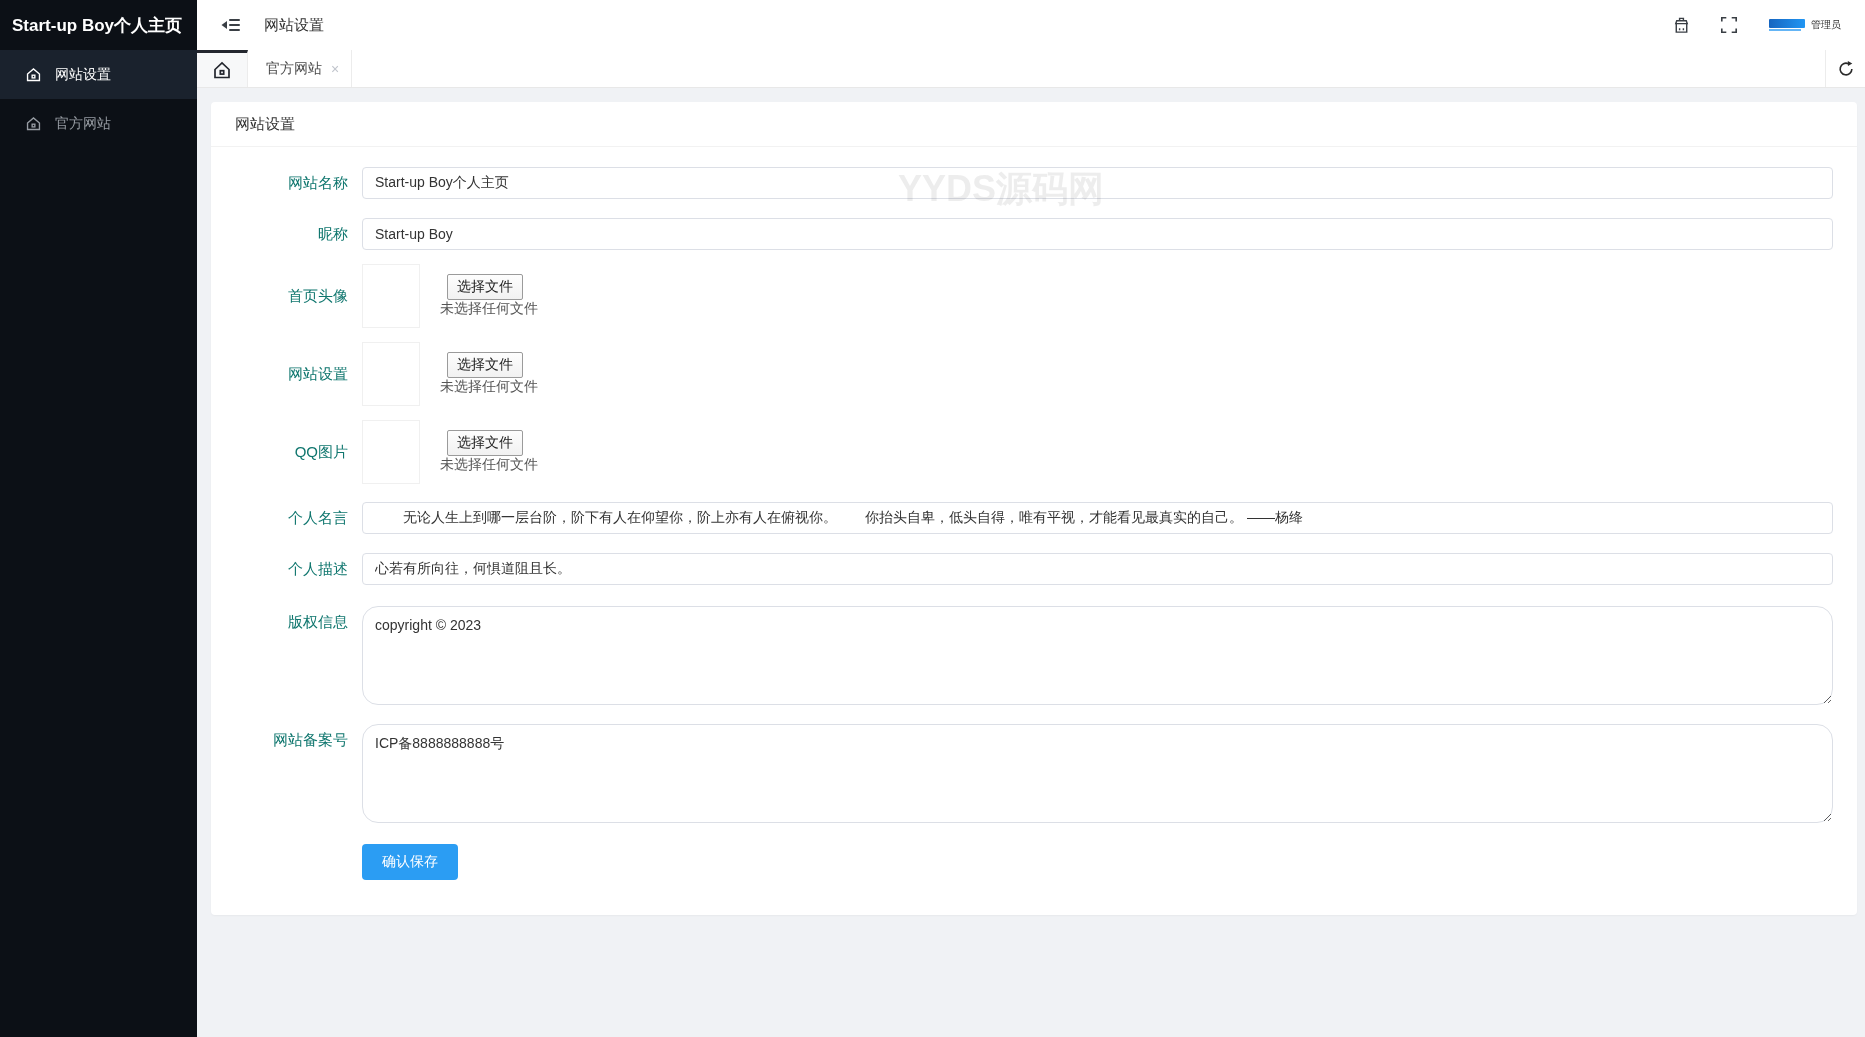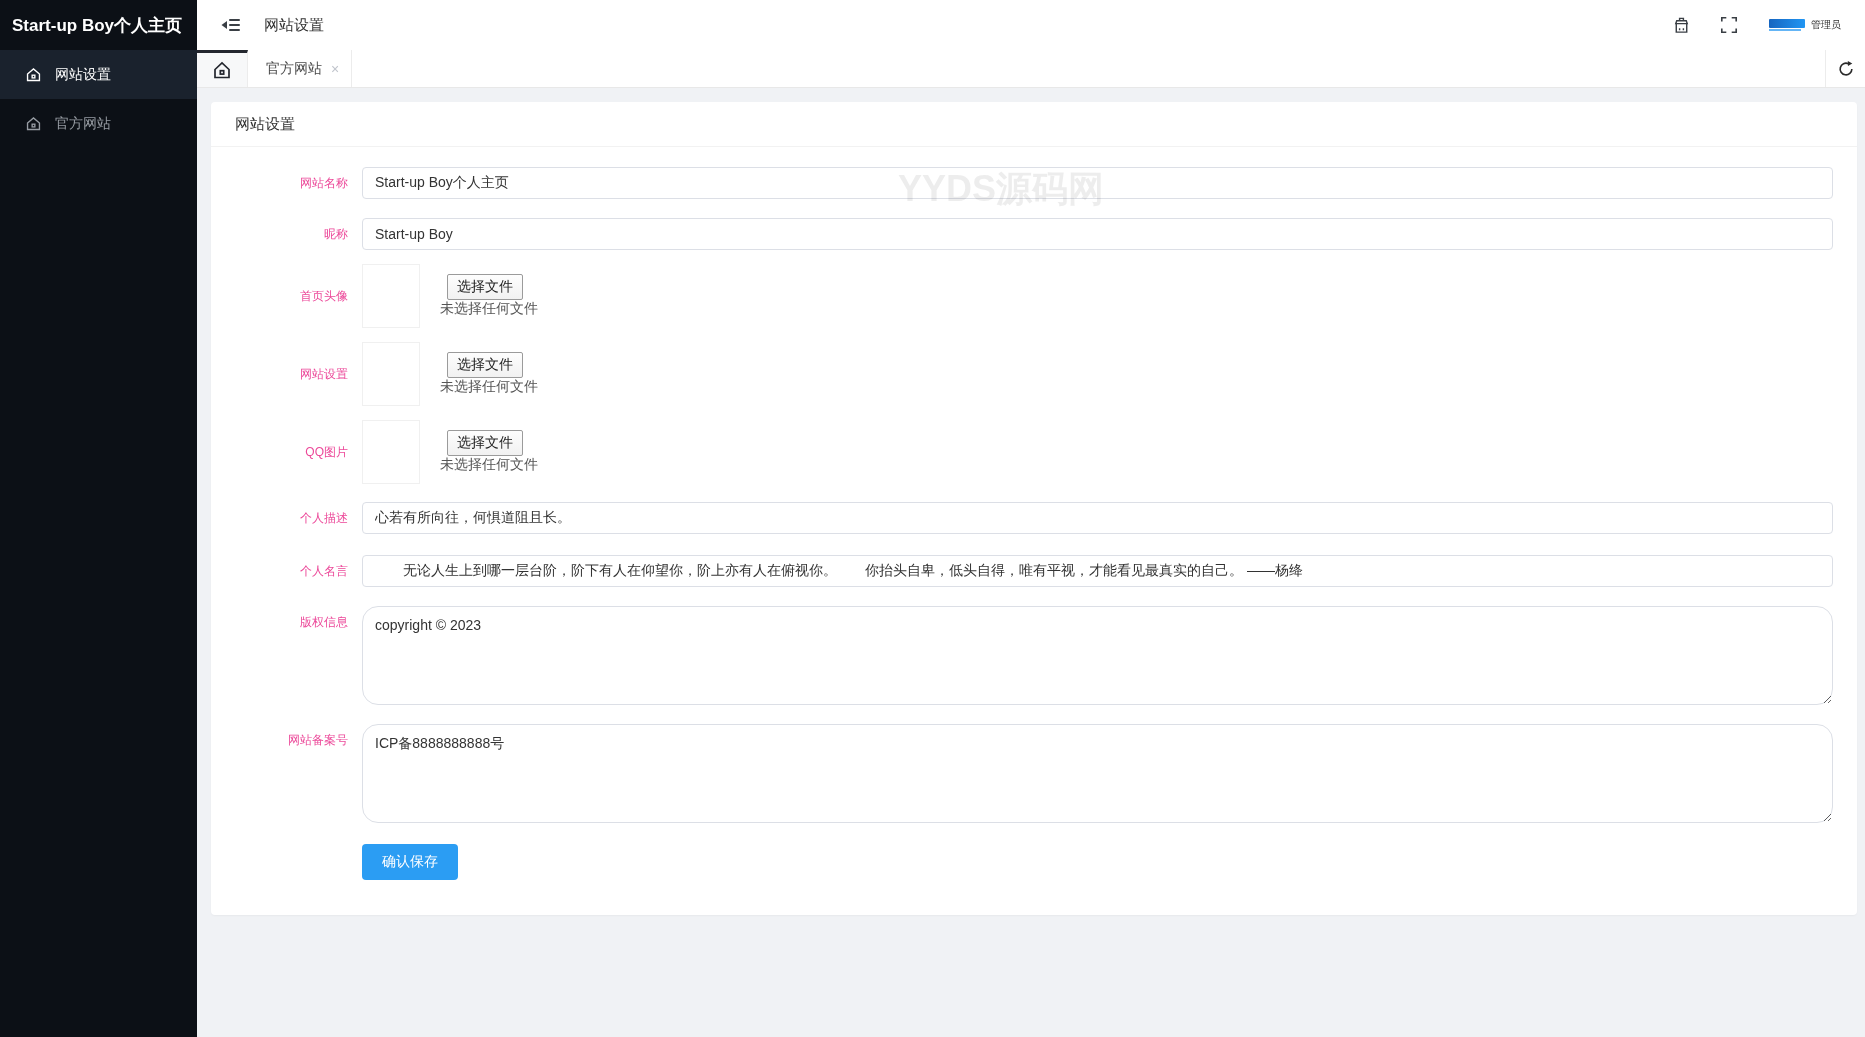--- a/index.html
+++ b/index.html
@@ -54,21 +54,21 @@
 
   .card { background:#ffffff; border-radius:4px; width:1646px; height:813px;
     box-shadow:0 1px 2px rgba(0,0,0,0.04); }
   .card-header { height:45px; padding:0 24px; display:flex; align-items:center;
     border-bottom:1px solid #f2f2f2; font-size:15px; color:#333333; }
   .card-body { padding:20px 24px 0 24px; }
 
   .form-row { display:flex; align-items:flex-start; margin-bottom:19px; }
   .form-row.upload { align-items:center; margin-bottom:14px;justify-content:center; }
   .form-label { width:113px; min-width:113px; text-align:right; margin-right:14px;
-    color:#ec4899; font-size:12px; line-height:32px; white-space:nowrap; }
+    color:#0f766e; font-size:15px; line-height:32px; white-space:nowrap; }
   .form-field { flex:1; max-width:1481px; }
   .text-input { width:100%; height:32px; border:1px solid #dcdfe6; border-radius:4px;
     padding:0 12px; font-size:14px; color:#333333; outline:none;
     font-family:"Liberation Sans","DejaVu Sans",sans-serif; }
   .text-area { width:100%; height:99px; border:1px solid #dcdfe6; border-radius:16px;
     padding:8px 12px; font-size:14px; color:#333333; outline:none; resize:both;
     font-family:"Liberation Sans","DejaVu Sans",sans-serif; line-height:1.45; }
 
   .upload-wrap { display:flex; align-items:center; }
   .upload-thumb { width:58px; height:64px; background:#ffffff; border:1px solid #f0f0f0; }
@@ -218,34 +218,34 @@
         <div class="form-label">QQ图片</div>
         <div class="form-field upload-wrap">
           <div class="upload-thumb"></div>
           <div class="file-control">
             <button class="file-btn">选择文件</button>
             <span class="file-status">未选择任何文件</span>
           </div>
         </div>
       </div>
 
+      <div class="form-row">
+        <div class="form-label">个人名言</div>
+        <div class="form-field">
+          <input class="text-input" type="text" value="　　无论人生上到哪一层台阶，阶下有人在仰望你，阶上亦有人在俯视你。　　你抬头自卑，低头自得，唯有平视，才能看见最真实的自己。 ——杨绛" style="">
+        </div>
+      </div>
+
       <div class="form-row" style="margin-bottom:21px;">
         <div class="form-label">个人描述</div>
         <div class="form-field">
           <input class="text-input" type="text" value="心若有所向往，何惧道阻且长。" style="">
         </div>
       </div>
 
-      <div class="form-row">
-        <div class="form-label">个人名言</div>
-        <div class="form-field">
-          <input class="text-input" type="text" value="　　无论人生上到哪一层台阶，阶下有人在仰望你，阶上亦有人在俯视你。　　你抬头自卑，低头自得，唯有平视，才能看见最真实的自己。 ——杨绛" style="">
-        </div>
-      </div>
-
       <div class="form-row" style="margin-bottom:15px;">
         <div class="form-label">版权信息</div>
         <div class="form-field">
           <textarea class="text-area" style="">copyright © 2023</textarea>
         </div>
       </div>
 
       <div class="form-row" style="margin-bottom:0;">
         <div class="form-label">网站备案号</div>
         <div class="form-field">

